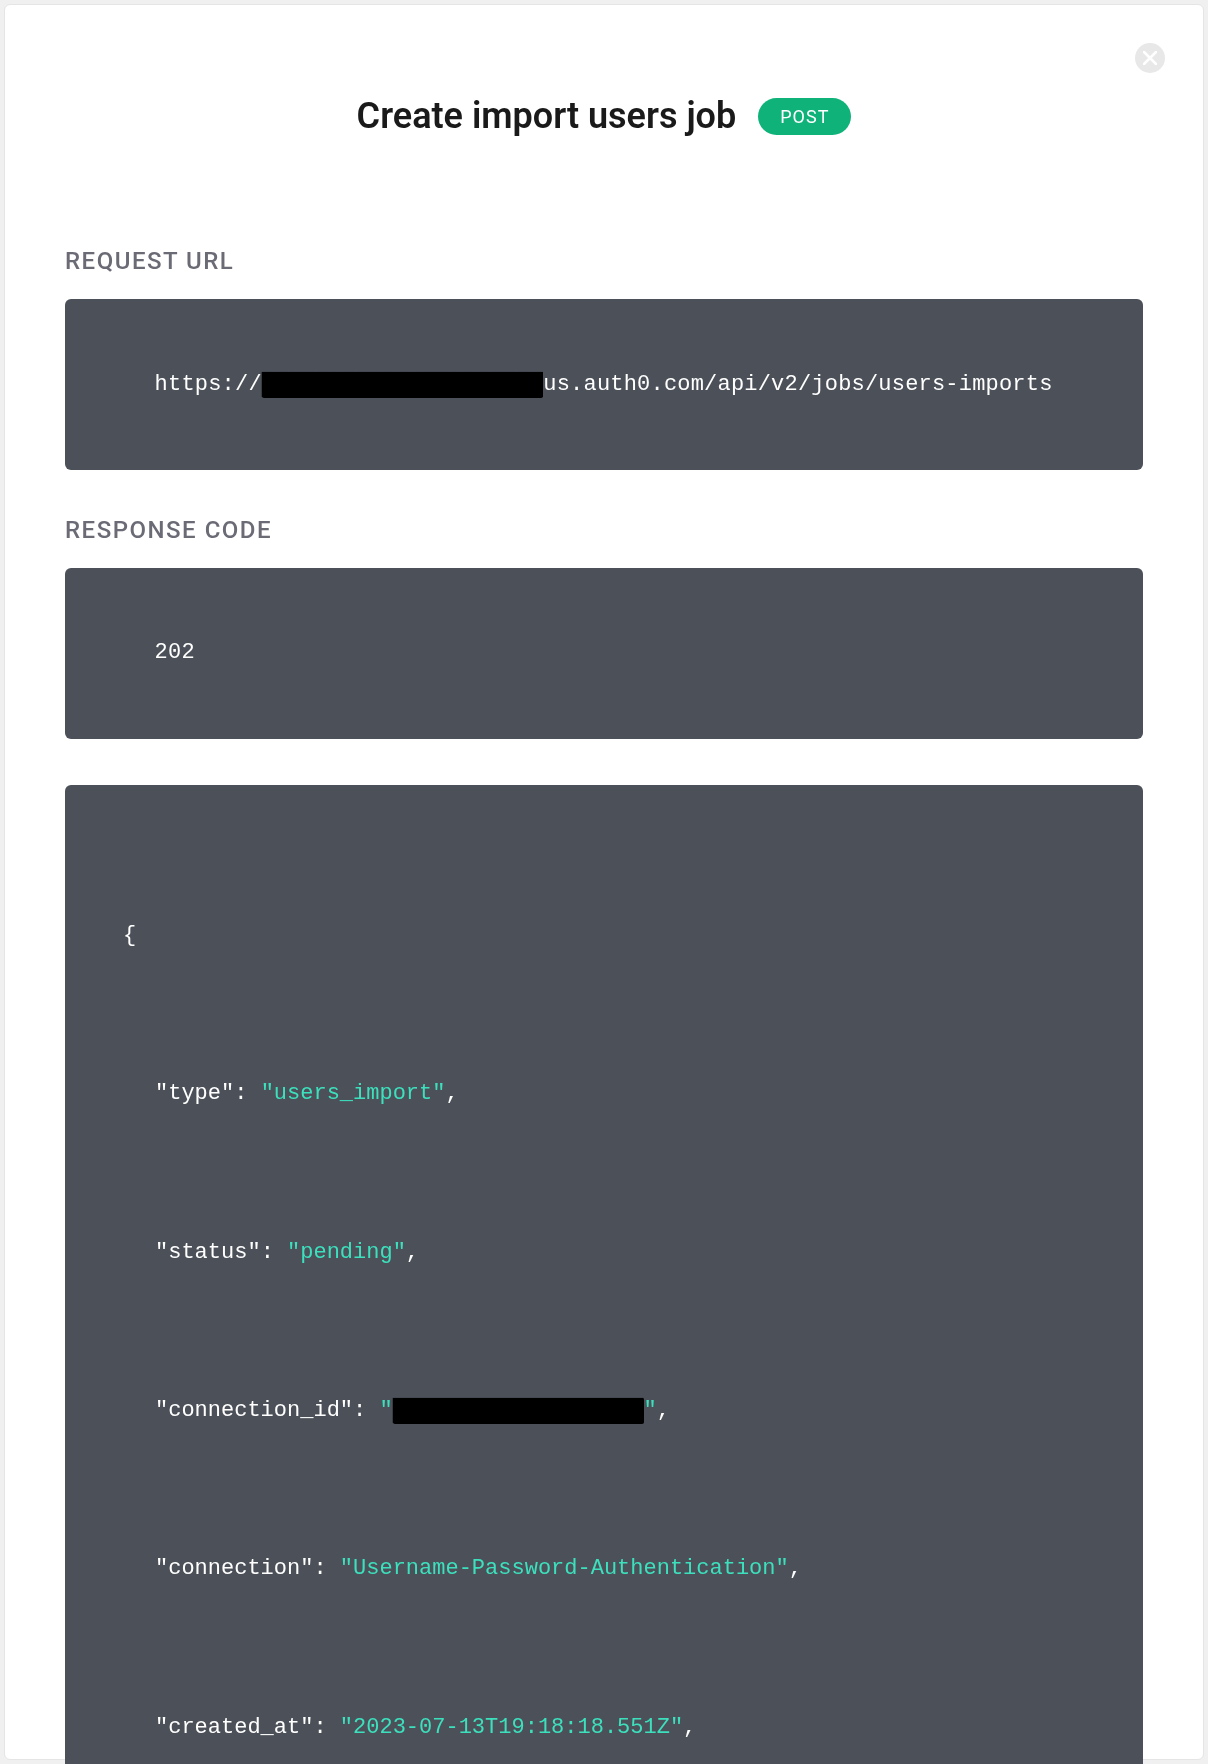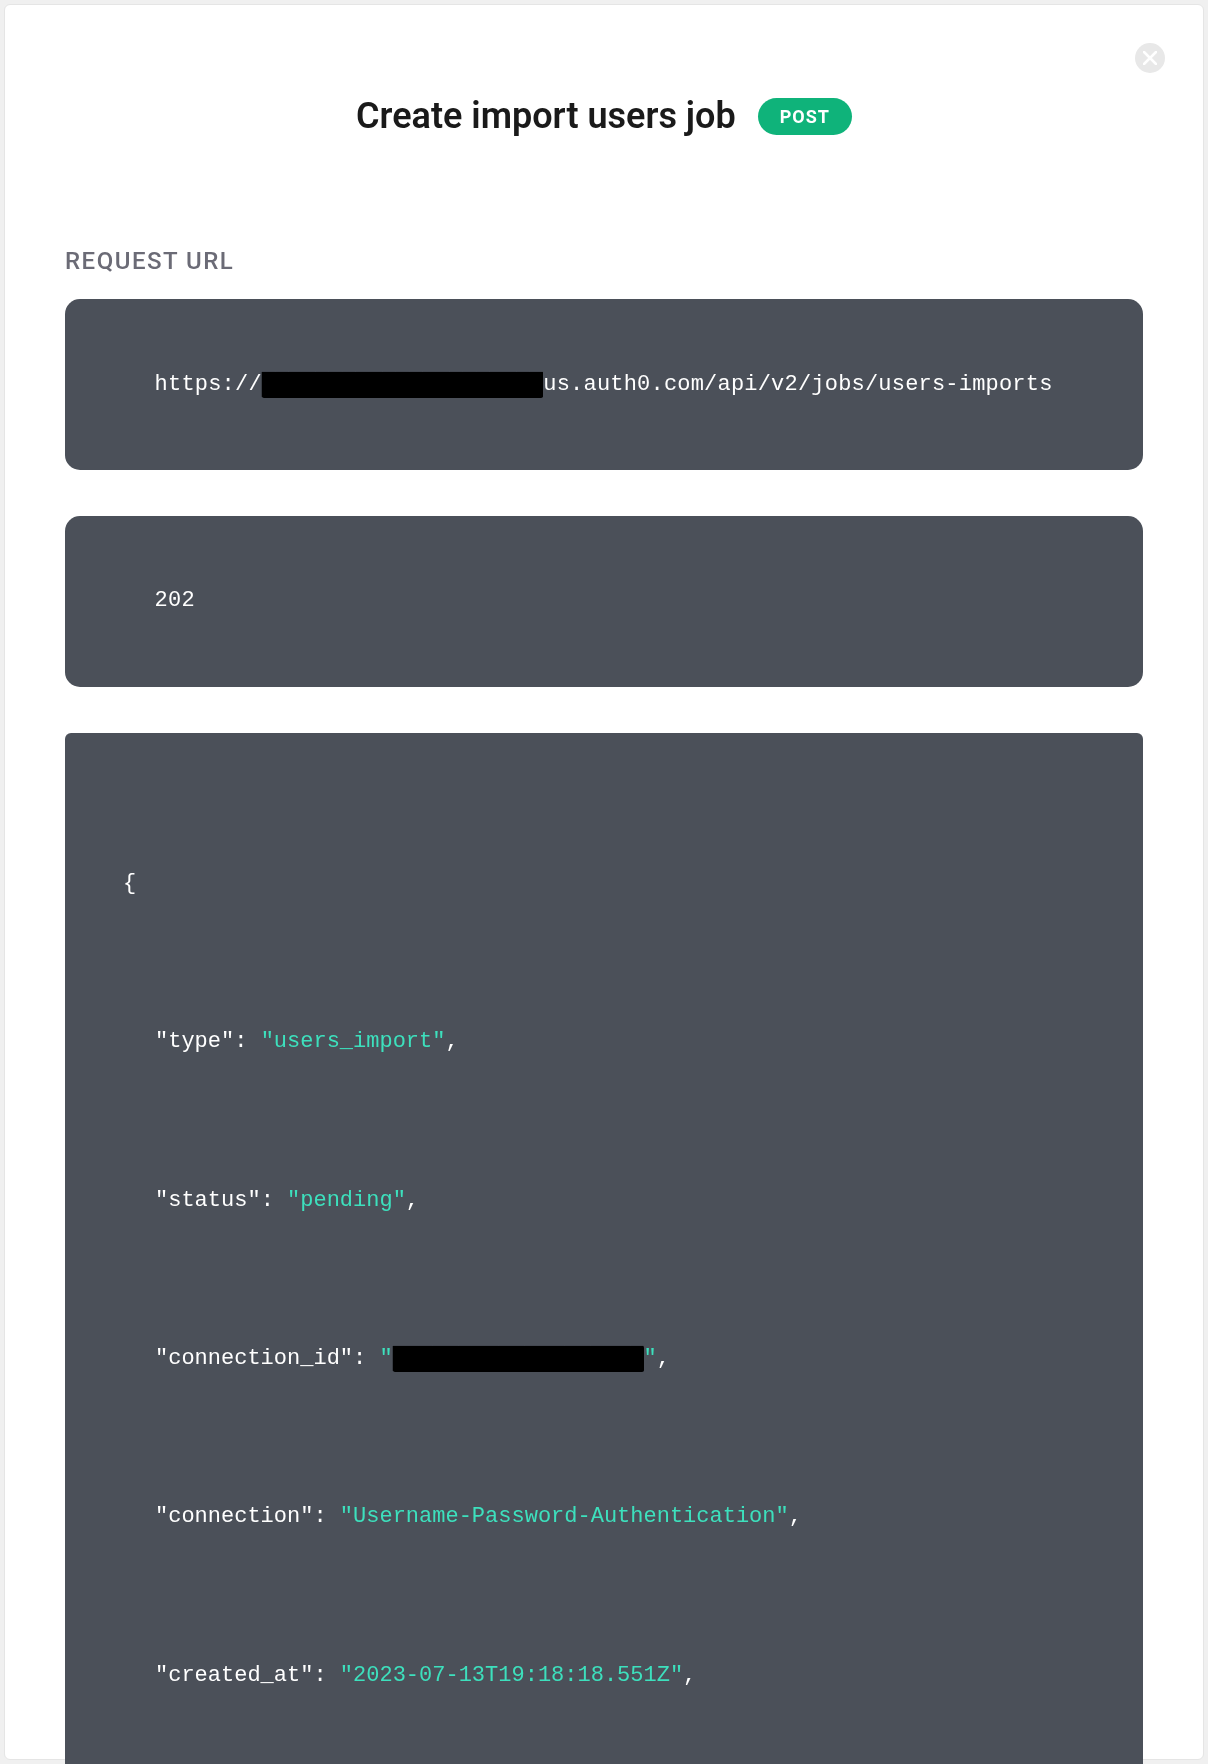--- a/index.html
+++ b/index.html
@@ -48,21 +48,21 @@
   }
   .title {
     font-size: 36px;
     font-weight: 600;
     color: #1a1a1a;
   }
   .method-badge {
     background: #0fb37a;
     color: #ffffff;
     font-size: 18px;
-    font-weight: 700;
+    font-weight: 400;
     letter-spacing: 1px;
     padding: 8px 22px;
     border-radius: 999px;
   }
   .section-label {
     font-size: 24px;
     font-weight: 500;
     color: #6b6b76;
     letter-spacing: 1.5px;
     margin-bottom: 24px;
@@ -75,21 +75,20 @@
     line-height: 1.8;
     padding: 32px 36px;
     border-radius: 6px;
     margin-bottom: 46px;
     word-break: break-word;
     white-space: pre-wrap;
   }
   .code-block.url-block {
     padding: 26px 36px;
     letter-spacing: 0.2px;
-    border-radius: 15px;
   }
   .redacted {
     display: inline-block;
     background: #000000;
     color: #000000;
     border-radius: 2px;
     user-select: none;
     line-height: 1.2;
   }
   .json-key { color: #ffffff; }
@@ -116,20 +115,21 @@
   <div class="header">
     <h1 class="title">Create import users job</h1>
     <span class="method-badge">POST</span>
   </div>
 
   <div class="section-label">REQUEST URL</div>
   <div class="code-block url-block">
     <span class="url-text">https://</span><span class="redacted">█████████████████████</span><span class="url-text">us.auth0.com/api/v2/jobs/users-imports</span>
   </div>
 
+  <div class="section-label">RESPONSE CODE</div>
   <div class="code-block url-block">
     <span>202</span>
   </div>
 
   <div class="code-block json-block">
     <span class="json-line"><span class="json-punc">{</span></span>
 
     <span class="json-line indent-1"><span class="json-key">"type"</span><span class="json-punc">: </span><span class="json-str">"users_import"</span><span class="json-punc">,</span></span>
 
     <span class="json-line indent-1"><span class="json-key">"status"</span><span class="json-punc">: </span><span class="json-str">"pending"</span><span class="json-punc">,</span></span>

